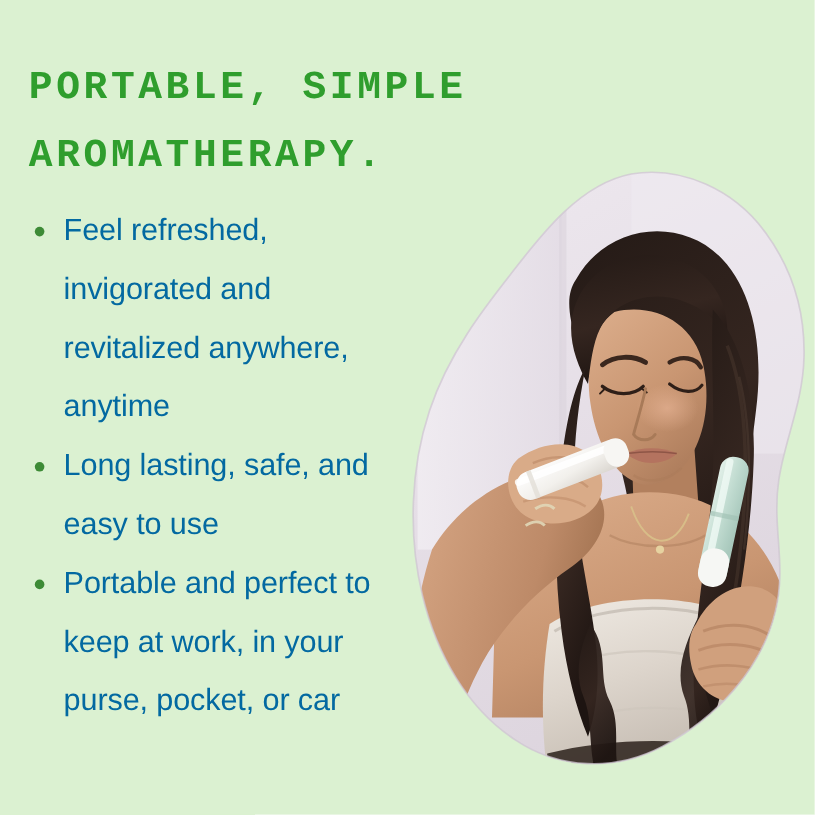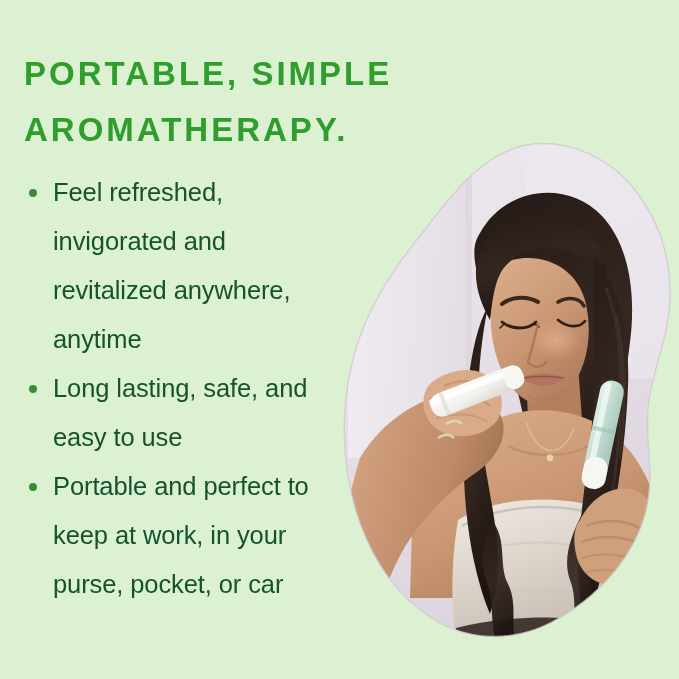--- a/index.html
+++ b/index.html
@@ -16,21 +16,21 @@
     font-family: "Liberation Sans", sans-serif;
   }
 
   
   #heading {
     position: absolute;
     left: 24px;
     top: 24px;
     width: 470px;
     color: #2f9e2d;
-    font-family: Liberation Sans, sans-serif;
+    font-family: Liberation Mono, monospace;
     font-weight: bold;
     font-size: 33px;
     line-height: 56px;
     letter-spacing: 3.0px;
     text-transform: uppercase;
     white-space: pre-line;
   }
 
   
   #bullets {
@@ -39,21 +39,21 @@
     top: 168px;
     width: 318px;
     list-style: none;
     margin: 0;
     padding: 0;
   }
   #bullets li {
     position: relative;
     padding-left: 27px;
     margin: 0 0 0 0;
-    color: #14532d;
+    color: #0369a1;
     font-family: "Liberation Sans", sans-serif;
     font-size: 25.5px;
     line-height: 49px;
     letter-spacing: -0.1px;
   }
   #bullets li .bullet-dot {
     position: absolute;
     left: 3px;
     top: 21px;
     width: 8px;

